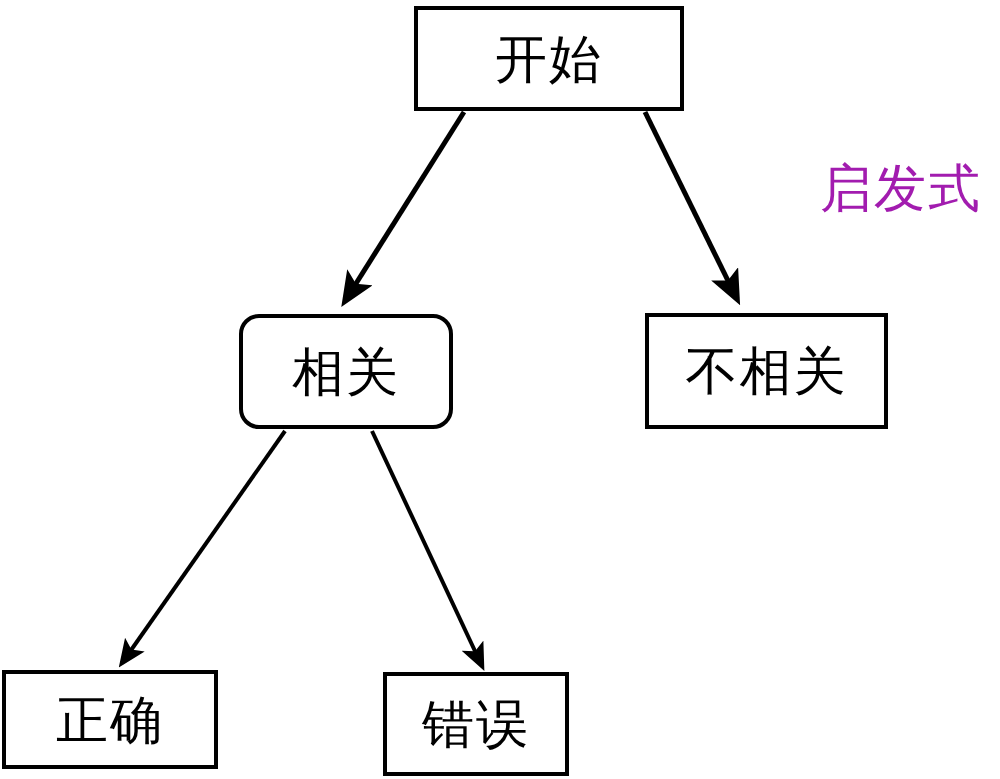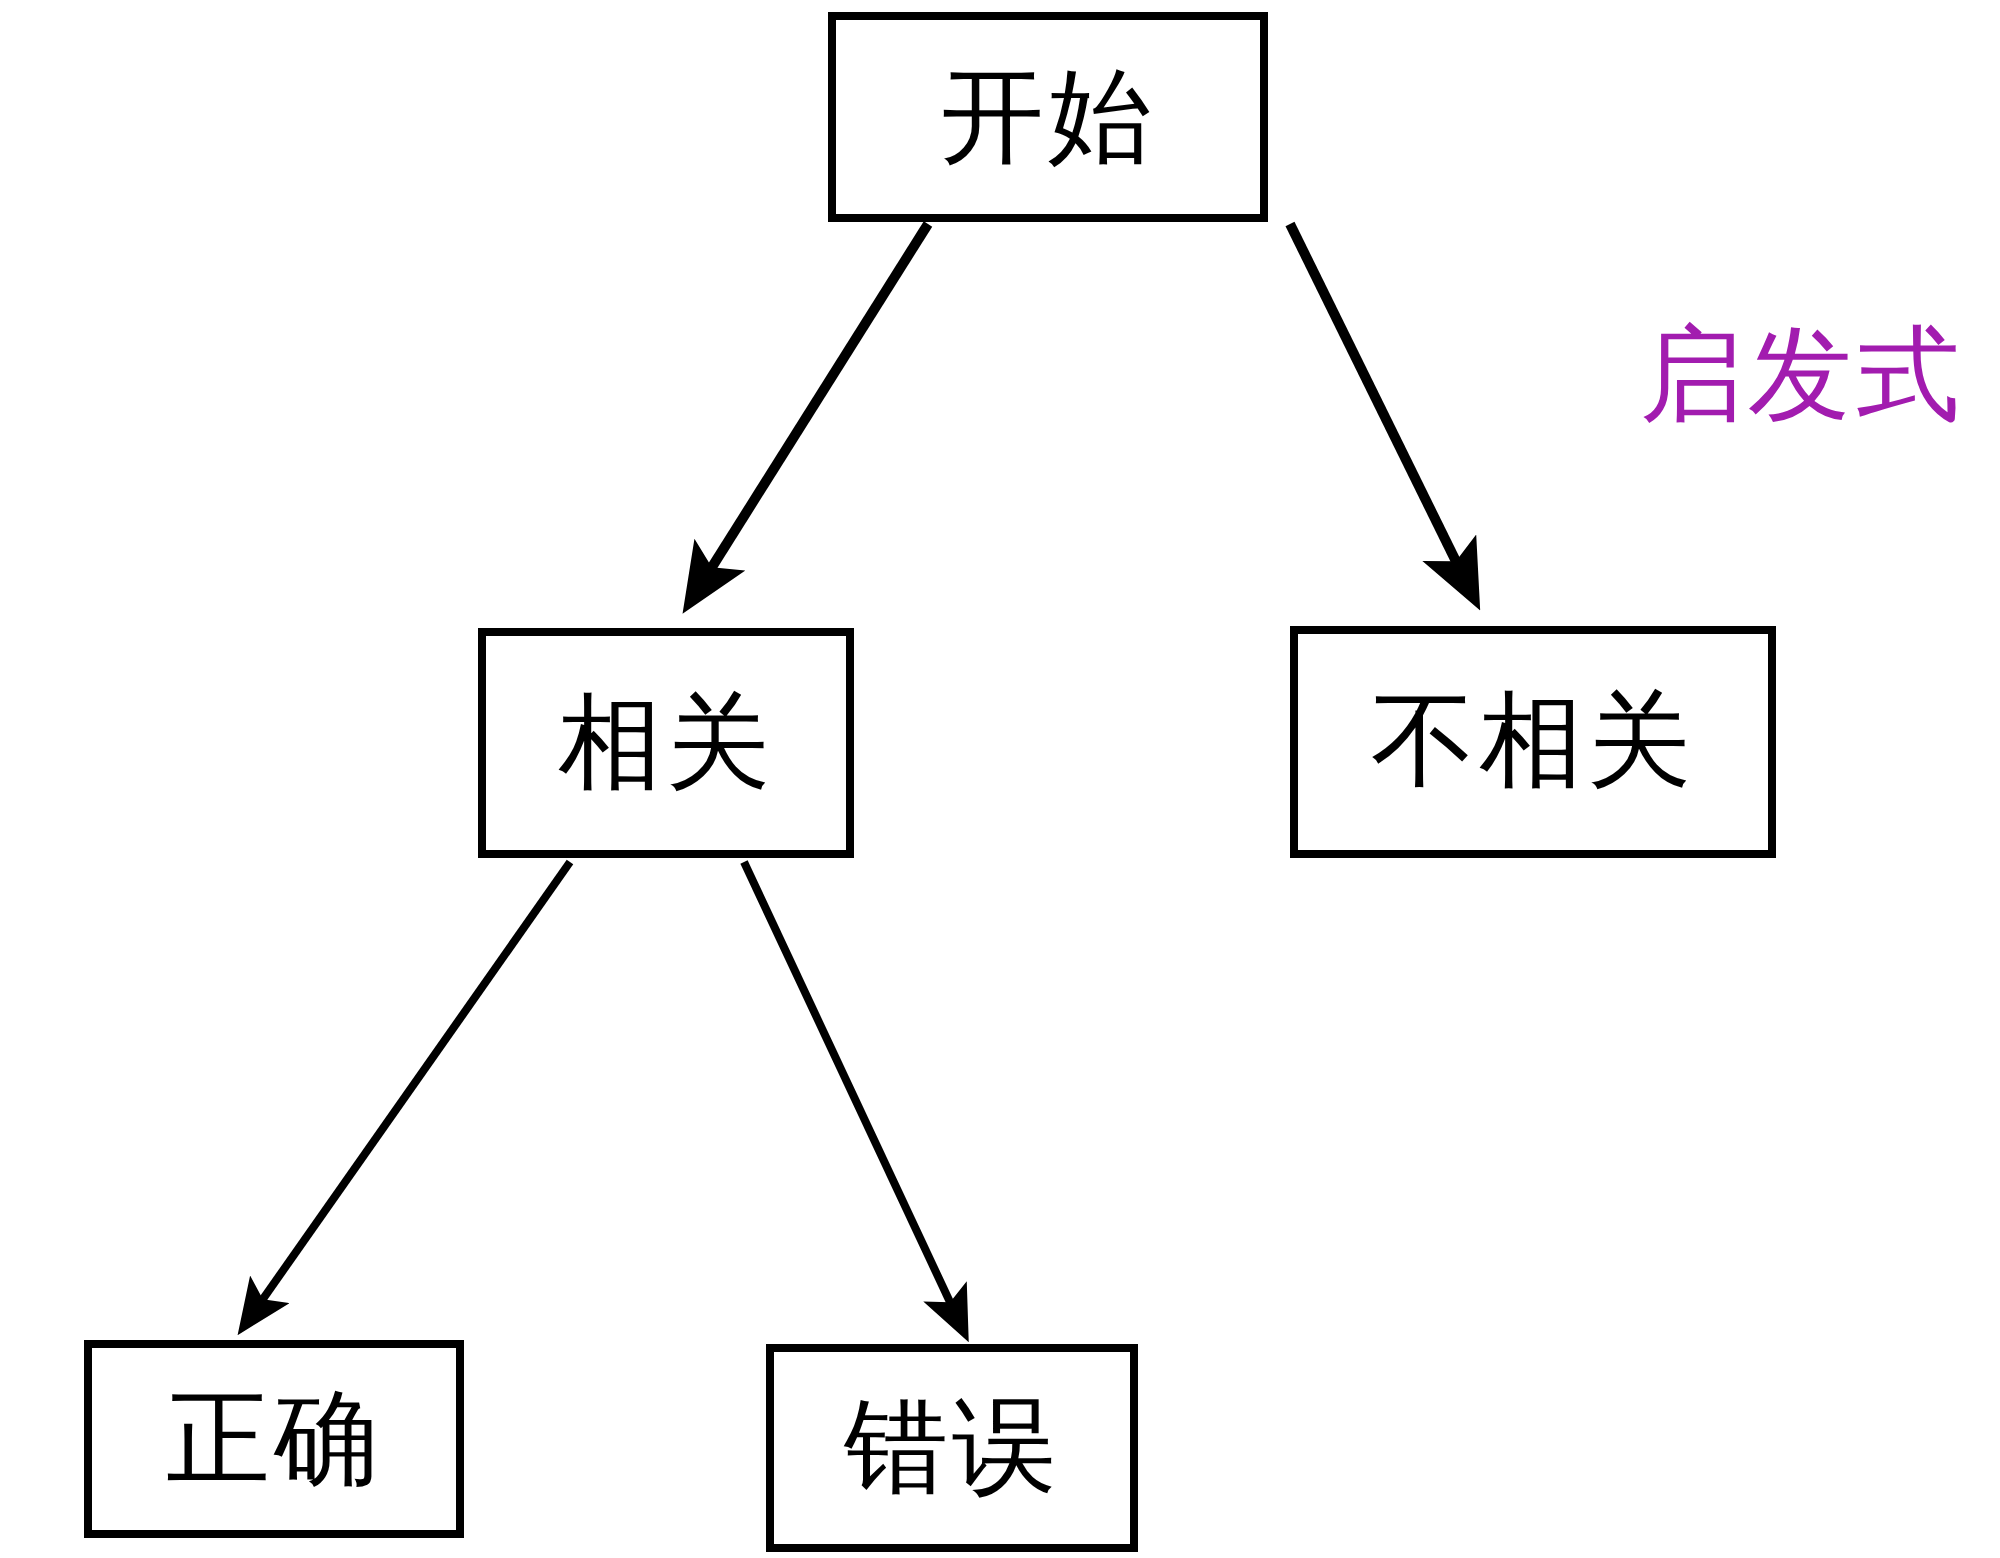--- a/index.html
+++ b/index.html
@@ -50,24 +50,24 @@
     font-family: "DejaVu Serif", "Liberation Serif", serif;
     font-size: 52px;
     line-height: 1;
     color: #a21caf;
     letter-spacing: 2px;
     white-space: nowrap;
     z-index: 2;
   }
 
   
-  #node-start      { left: 414px; top: 6px;   width: 220px; height: 105px; }
-  #node-relevant   { left: 239px; top: 314px; width: 188px; height: 115px; }
+  #node-start      { left: 414px; top: 6px;   width: 270px; height: 105px; }
+  #node-relevant   { left: 239px; top: 314px; width: 214px; height: 115px; border-radius: 20px; }
   #node-irrelevant { left: 625px; top: 313px; width: 243px; height: 116px; margin-left: 20px; }
-  #node-correct    { left: 2px;   top: 670px; width: 190px; height: 99px; margin-left: 40px;  }
+  #node-correct    { left: 2px;   top: 670px; width: 216px; height: 99px;  }
   #node-wrong      { left: 383px; top: 672px; width: 186px; height: 104px; }
 
   
   #label-heuristic { left: 820px; top: 162px; }
   #label-analytic  { left: 820px; top: 703px; }
 </style>
 </head>
 <body>
 
 <div id="canvas">

